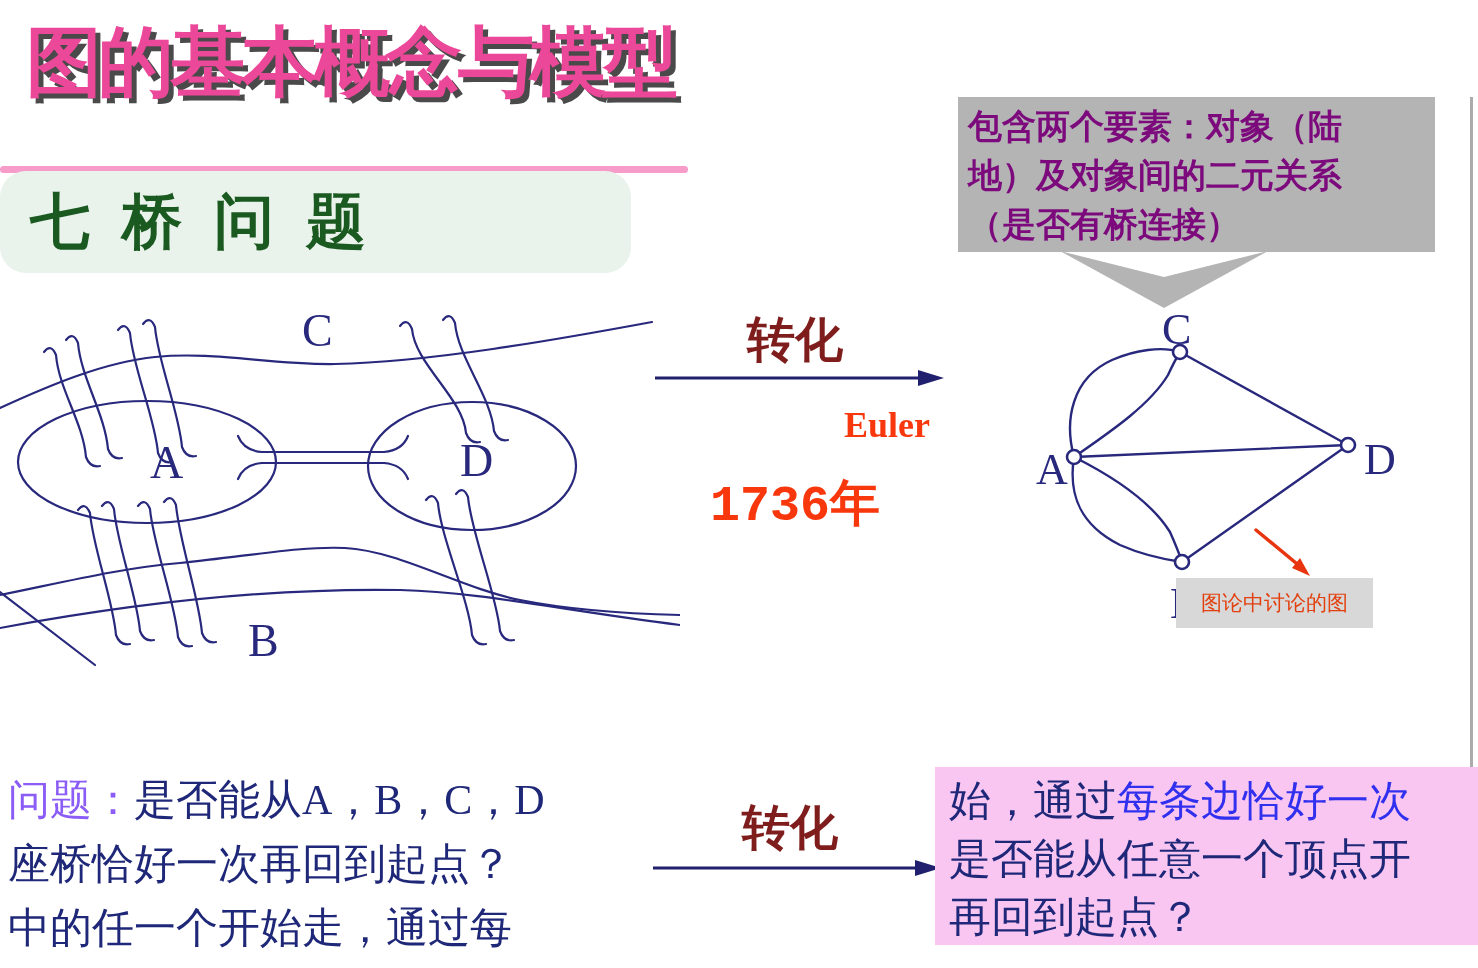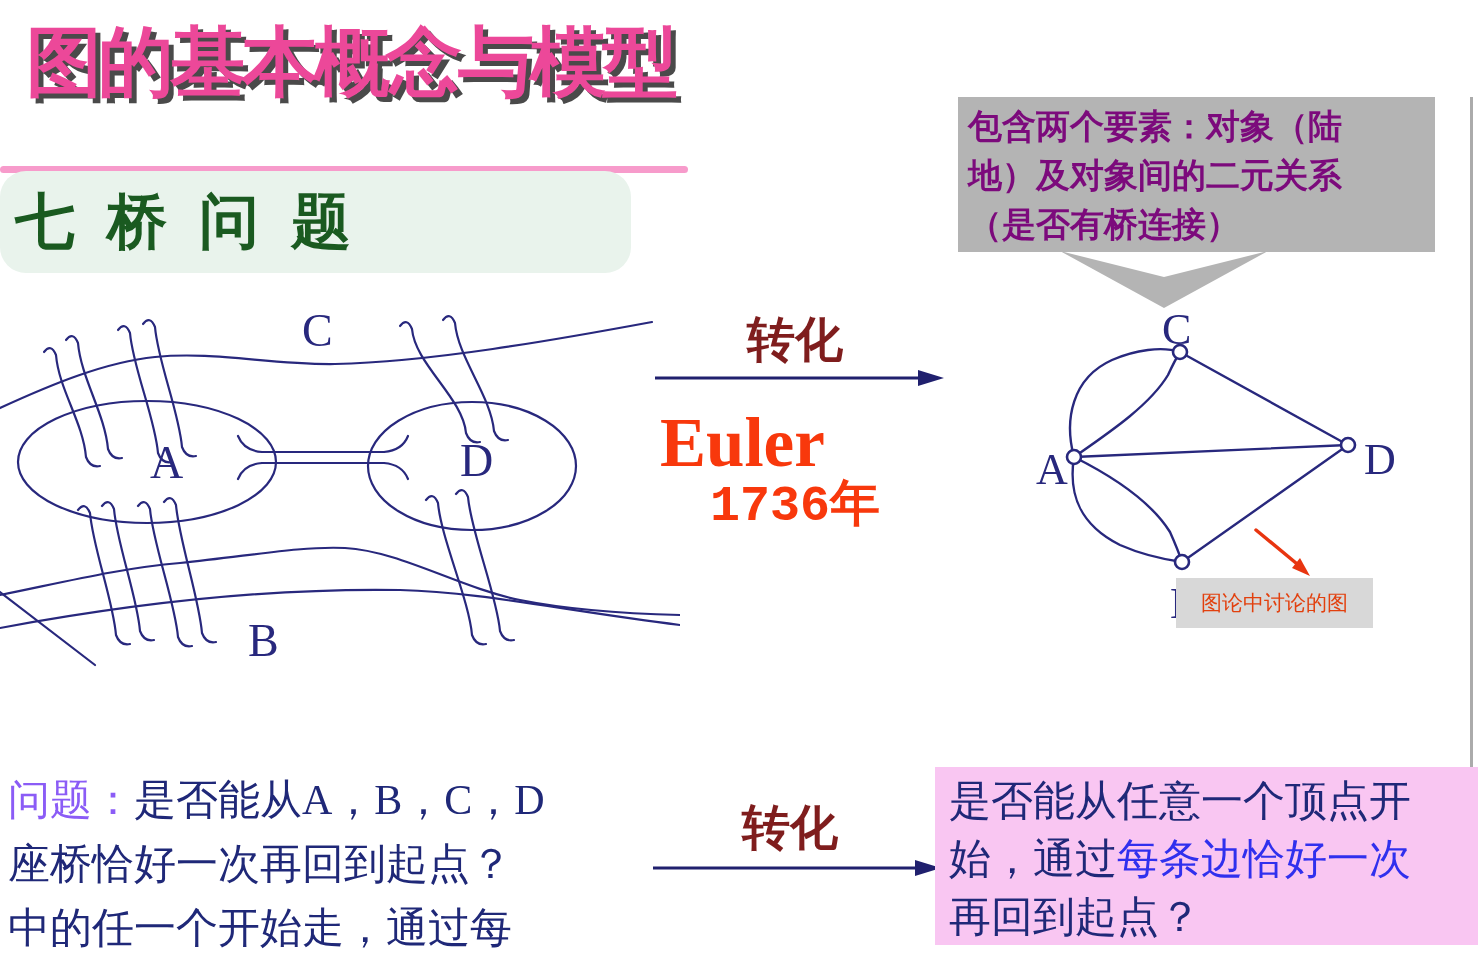--- a/index.html
+++ b/index.html
@@ -10,31 +10,31 @@
   
   .title{left:26px;top:12px;font-family:"Liberation Sans","DejaVu Sans",sans-serif;
          font-size:76px;font-weight:bold;letter-spacing:-4px;color:#ec4899;
          text-shadow:5px 5px 0 #4a4a4a;white-space:nowrap;}
 
   
   .pink-line{left:0;top:166px;width:688px;height:7px;background:#f79bcb;border-radius:4px;}
   .heading-box{left:0;top:171px;width:631px;height:102px;background:#e9f3ec;border-radius:26px;
                display:flex;align-items:center;}
   .heading-text{font-size:60px;font-weight:600;color:#1a5a20;letter-spacing:32px;
-                padding-left:15px;white-space:nowrap;}
+                padding-left:30px;white-space:nowrap;}
 
   
   .bridge-map{left:0;top:280px;}
   .graph-svg{left:1020px;top:300px;}
   svg text{font-family:"Liberation Serif","DejaVu Serif",serif;}
 
   
   .t-label{color:#7f1d1d;font-weight:600;text-align:center;font-size:48px;white-space:nowrap;}
   .t-top{left:660px;top:308px;width:270px;}
-  .euler{left:660px;top:404px;width:270px;font-size:69px;font-weight:bold;color:#f8380c;text-align:left;}
+  .euler{left:660px;top:404px;width:270px;font-size:36px;font-weight:bold;color:#f8380c;text-align:right;}
   .year{left:660px;top:470px;width:270px;font-size:50px;font-weight:bold;color:#f8380c;text-align:center;font-family:Liberation Mono, monospace;}
 
   
   .callout{left:958px;top:97px;width:477px;height:155px;background:#b4b4b4;box-sizing:border-box;
            padding:5px 10px;font-family:Liberation Serif, serif;
            font-size:34px;font-weight:bold;color:#7c0a7c;line-height:49px;}
   .callout span{display:block;white-space:nowrap;}
 
   
   .graph-note{left:1176px;top:578px;width:197px;height:50px;background:#d8d8d8;
@@ -169,18 +169,18 @@
     <div class="nowrap">中的任一个开始走，通过每</div>
   </div>
 
   <div class="abs t-label t-bottom">转化</div>
   <svg class="abs" style="left:645px;top:852px;" width="300" height="32">
     <line x1="8" y1="16" x2="272" y2="16" stroke="#20206e" stroke-width="3"></line>
     <polygon points="270,8 296,16 270,24" fill="#20206e"></polygon>
   </svg>
 
   <div class="abs answer-box">
+    <div class="nowrap"><span>始，通过</span><span class="hl-blue">每条边恰好一次</span></div>
     <div class="nowrap">是否能从任意一个顶点开</div>
-    <div class="nowrap"><span>始，通过</span><span class="hl-blue">每条边恰好一次</span></div>
     <div class="nowrap">再回到起点？</div>
   </div>
 
 </div>
 
 </body></html>

